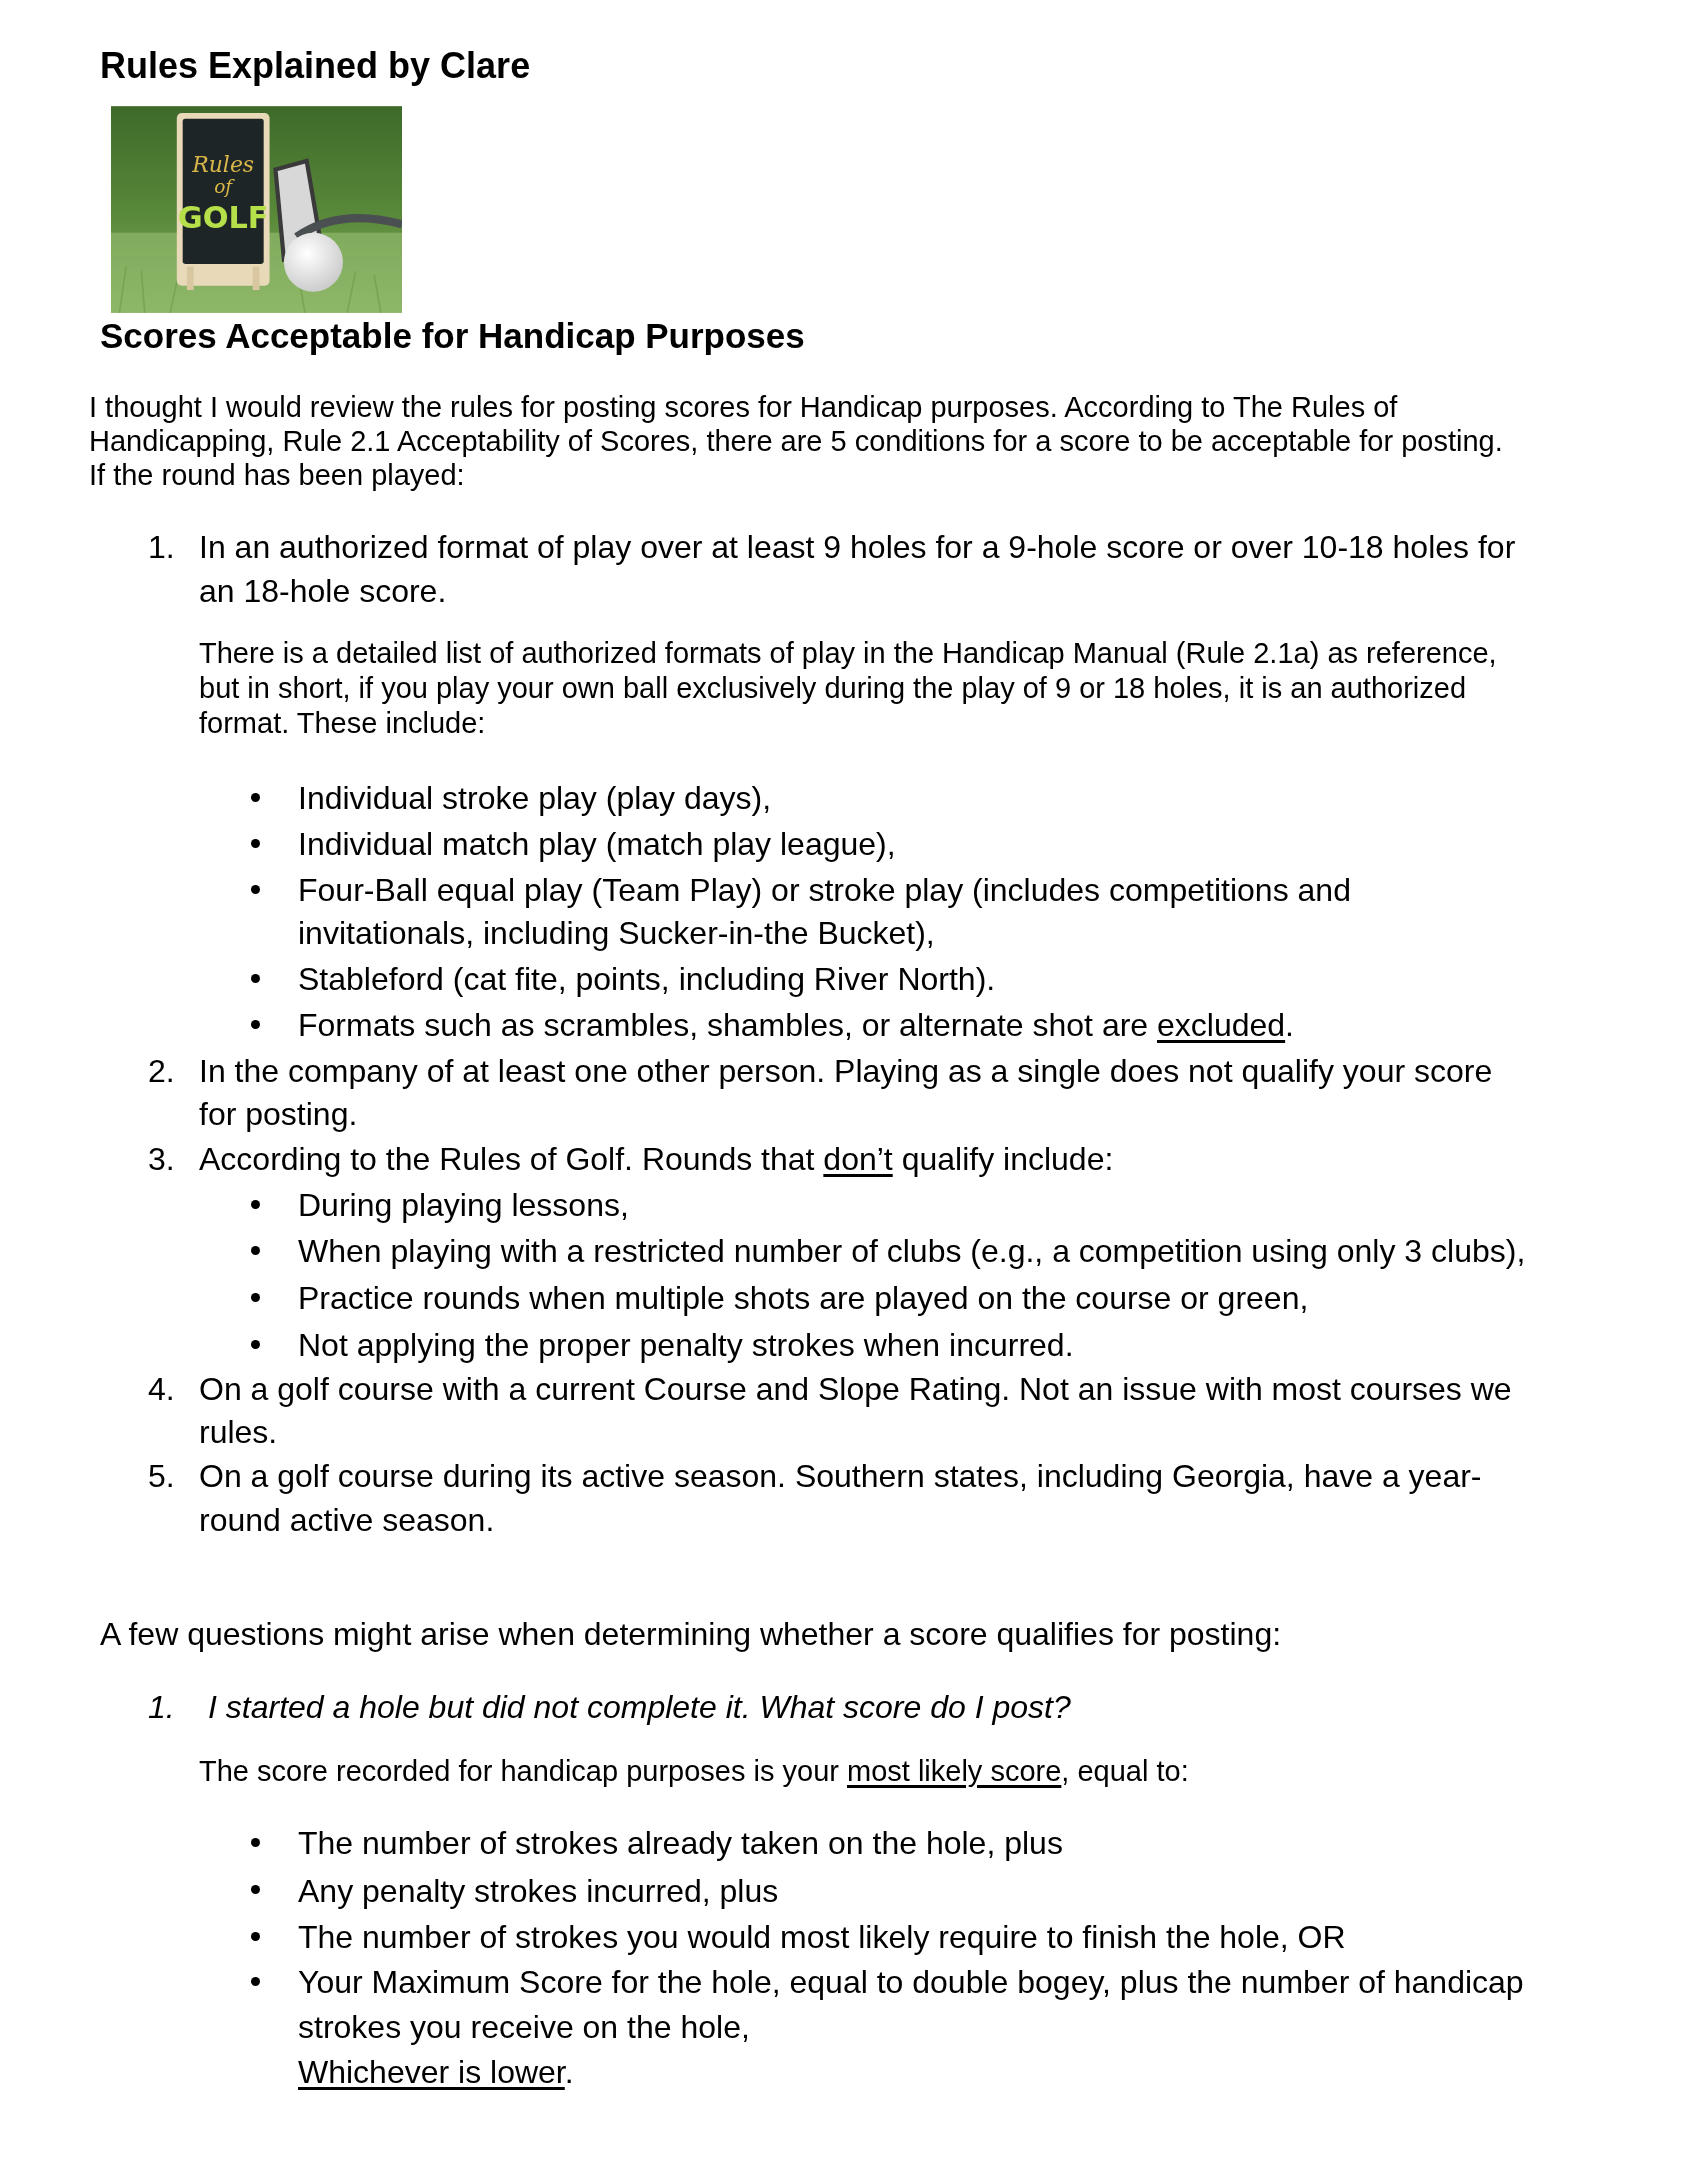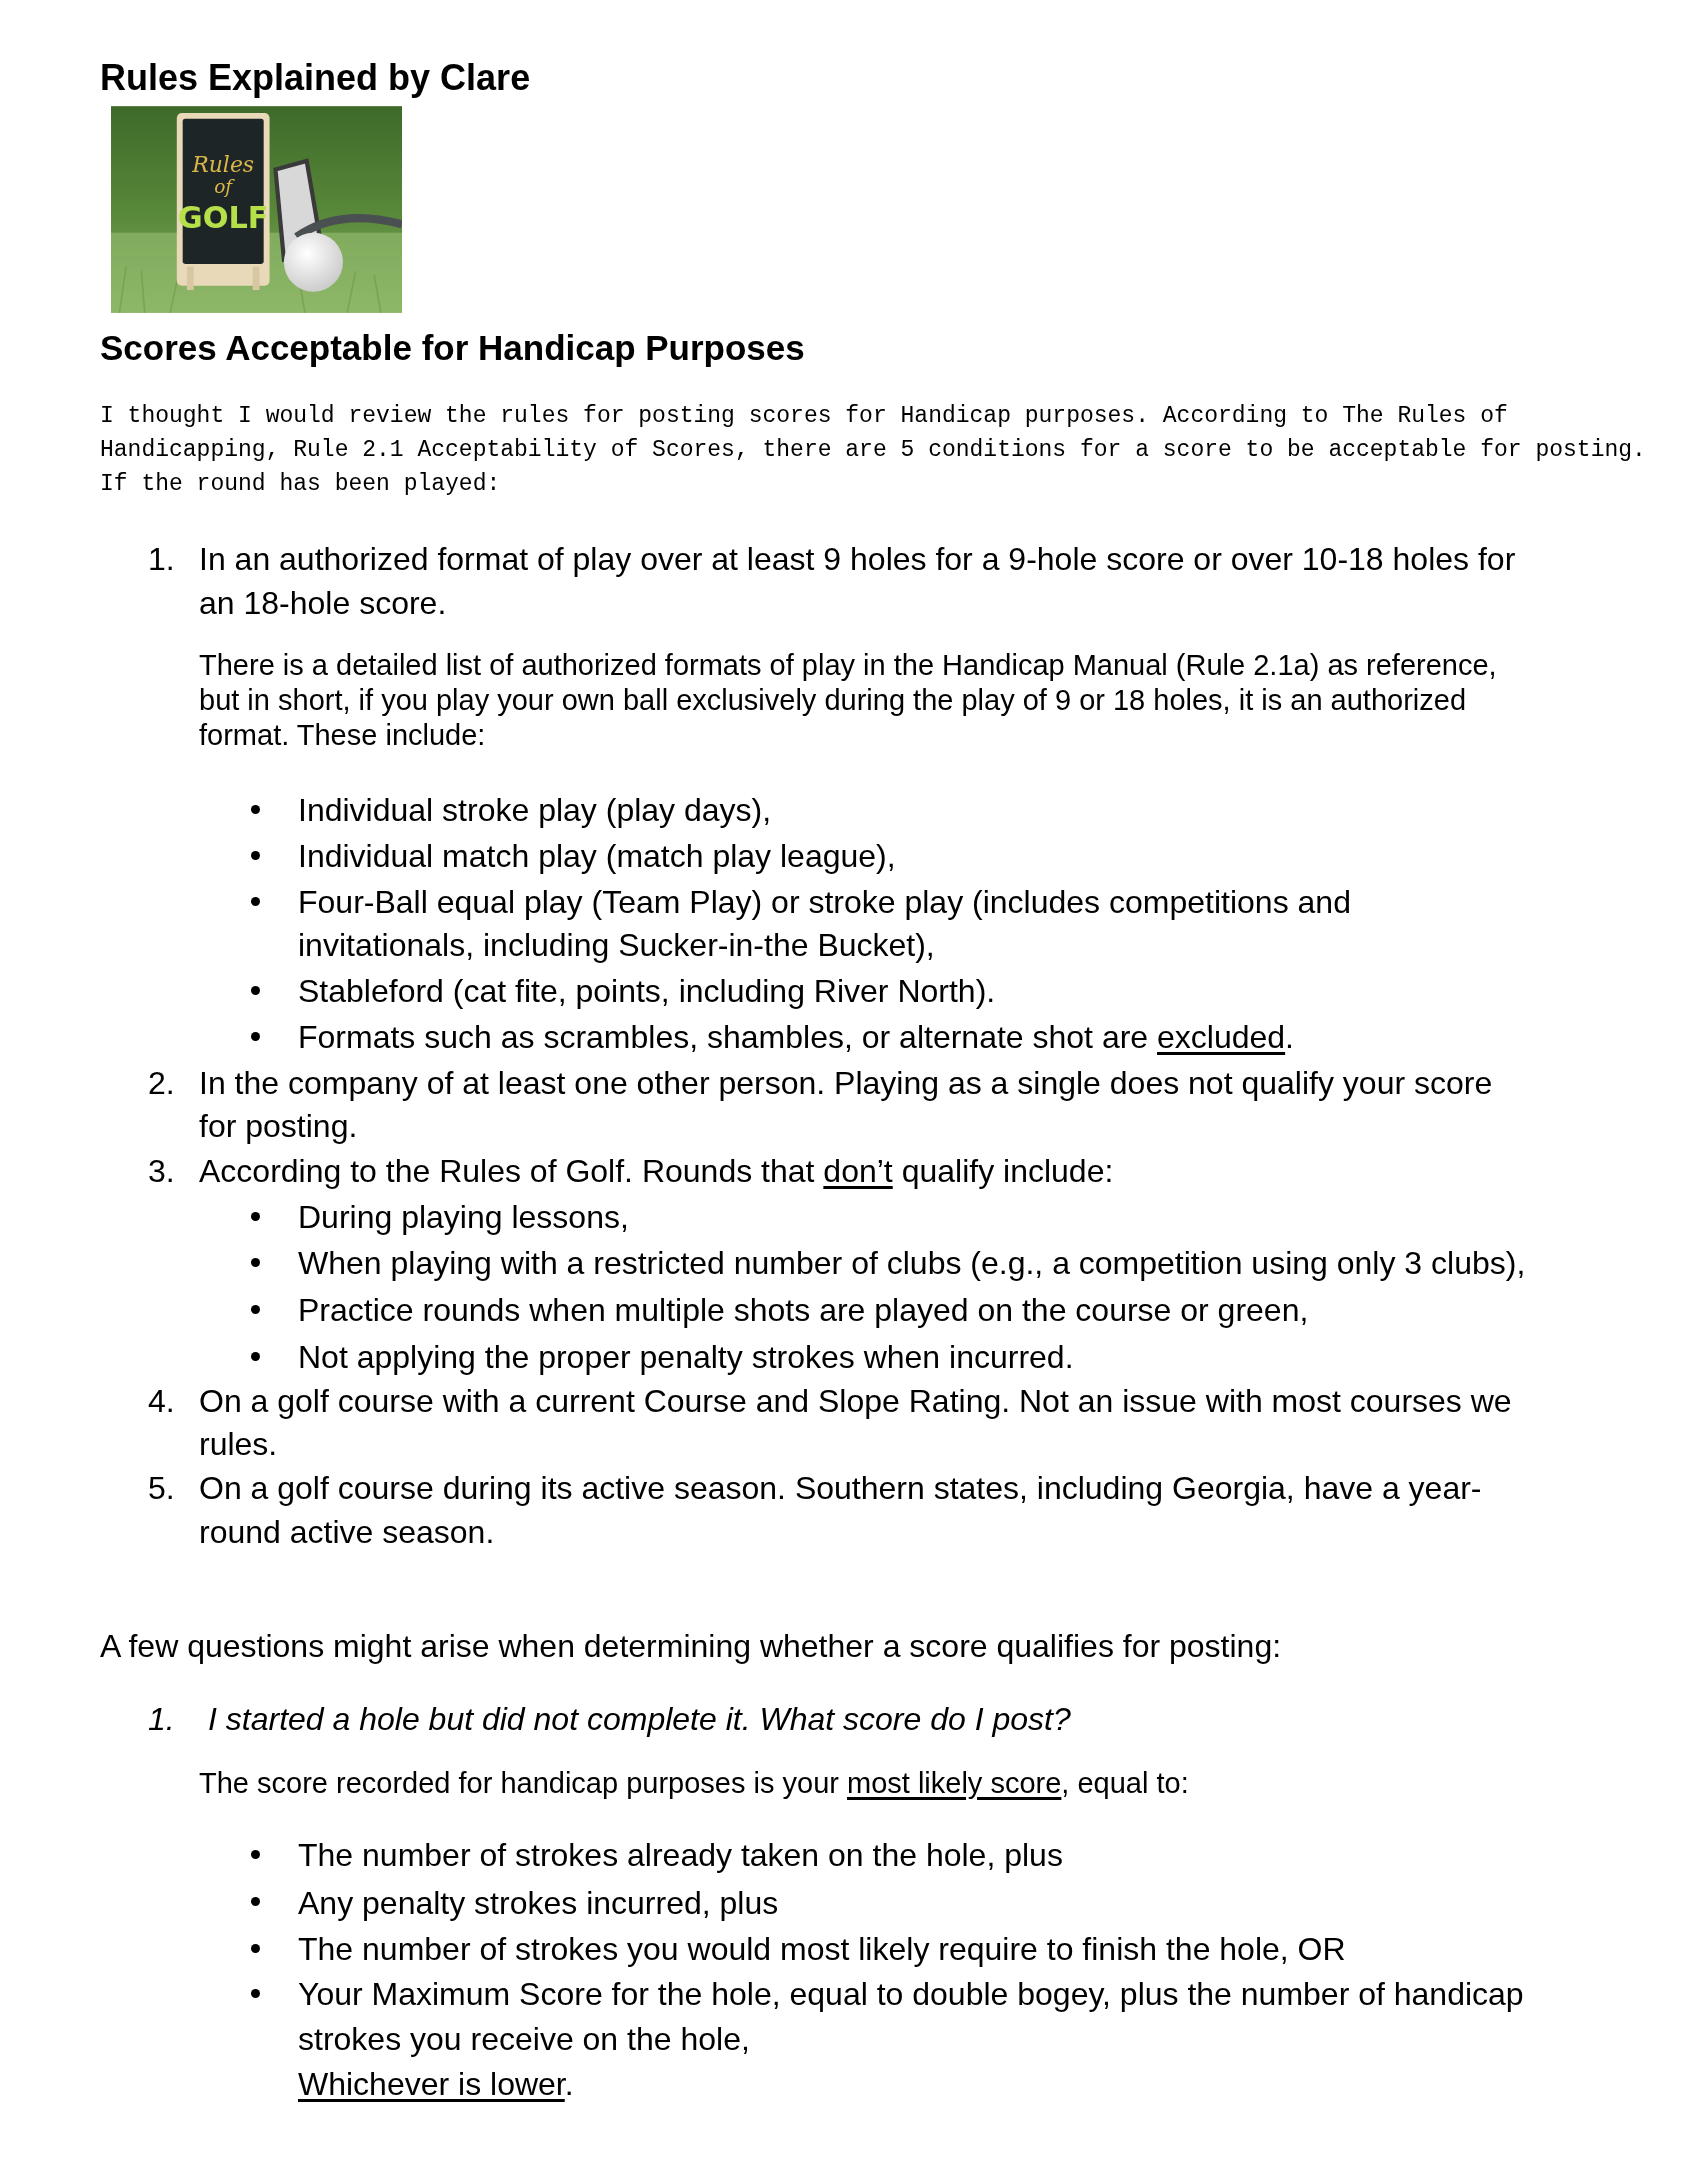--- a/index.html
+++ b/index.html
@@ -1,21 +1,21 @@
 <!DOCTYPE html>
 <html style="font-size:13.5px"><head>
 <meta charset="utf-8">
 <style>
   html, body { margin: 0; padding: 0; background: #ffffff; }
   body { width: 1687px; height: 2183px; position: relative; overflow: hidden;
          font-family: "Liberation Sans", sans-serif; color: #000; }
-  .abs { position: absolute; white-space: nowrap; line-height: 1; margin-top: 12px; }
+  .abs { position: absolute; white-space: nowrap; line-height: 1; }
   .title { left: 100px; top: 48px; font-size: 36px; font-weight: bold; }
   .heading { left: 100px; top: 318px; font-size: 35px; font-weight: bold; text-decoration-thickness: 3.4px; text-underline-offset: 5px; }
-  .intro { left: 100px; font-size: 23px; font-family: Liberation Mono, monospace; }
+  .intro { left: 89px; font-size: 29px; }
   .big { font-size: 32px; }
   .sub { font-size: 29px; }
   .num { left: 148px; }
   .numtext { left: 199px; }
   .bullet-dot { left: 251px; width: 9.3px; height: 9.3px; border-radius: 50%; background: #000; }
   .btext { left: 298px; }
   .u { text-decoration: underline; text-decoration-thickness: 2.5px; text-underline-offset: 4.2px; text-align: right; }
   .it { font-style: italic; }
   .photo { position: absolute; left: 111px; top: 106px; width: 321px; height: 207px; overflow: hidden; }
 </style>

